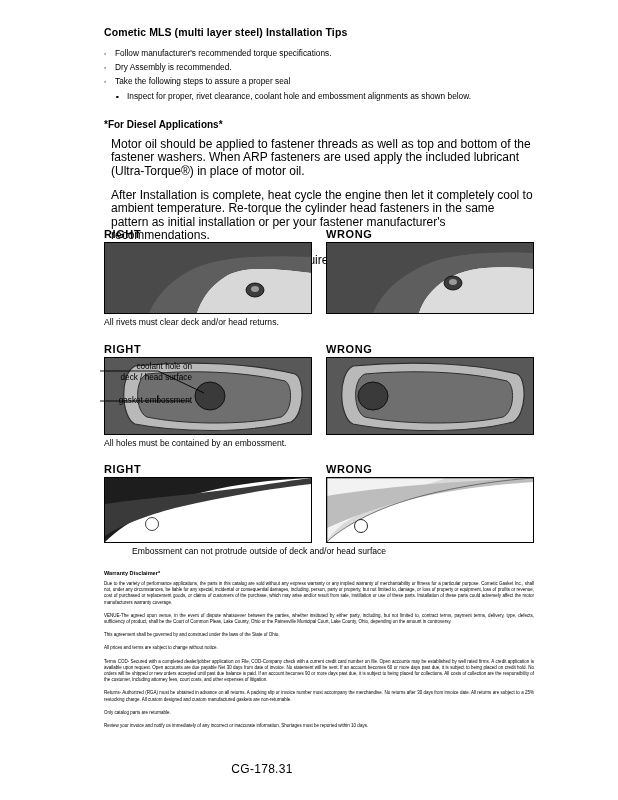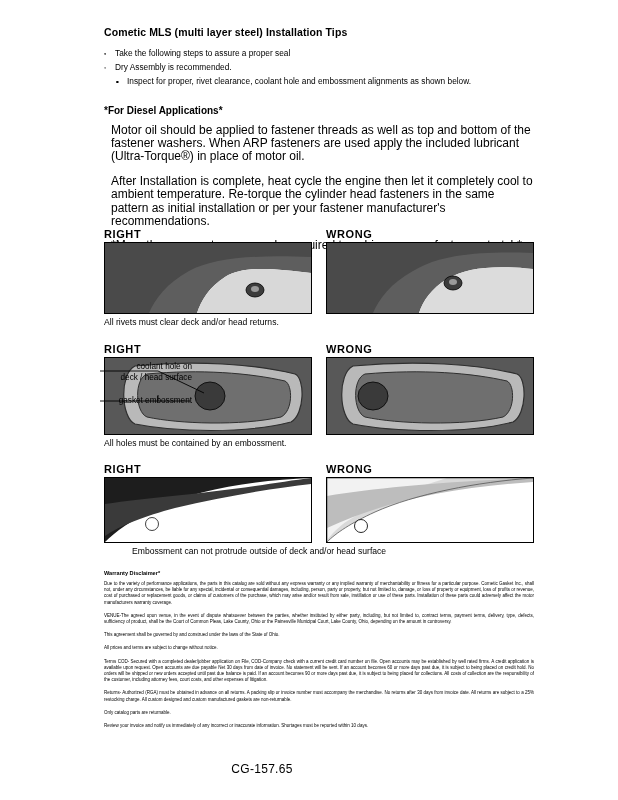--- a/index.html
+++ b/index.html
@@ -168,23 +168,23 @@
 </style>
 </head>
 <body>
 
 <div class="page">
 
   <div class="content">
     <h1 class="title">Cometic MLS (multi layer steel) Installation Tips</h1>
 
     <ul class="bullets">
-      <li><span class="marker">◦</span></li>
+      <li><span class="marker">◦</span><span>Follow manufacturer's recommended torque specifications.</span></li>
+      <li><span class="marker">◦</span><span>Dry Assembly is recommended.</span></li>
       <li><span class="marker">◦</span><span>Take the following steps to assure a proper seal</span></li>
-      <li><span class="marker">◦</span><span>Dry Assembly is recommended.</span></li>
     </ul>
     <ul class="sub">
       <li><span class="marker">•</span></li>
       <li><span class="marker">•</span><span>Inspect for proper, rivet clearance, coolant hole and embossment alignments as shown below.</span></li>
     </ul>
 
     <h2 class="subtitle">*For Diesel Applications*</h2>
     <p class="para">Motor oil should be applied to fastener threads as well as top and bottom of the fastener washers. When ARP fasteners are used apply the included lubricant (Ultra-Torque®) in place of motor oil.</p>
     <p class="para">After Installation is complete, heat cycle the engine then let it completely cool to ambient temperature. Re-torque the cylinder head fasteners in the same pattern as initial installation or per your fastener manufacturer's recommendations.</p>
     <p class="para last">*More than one re-torque may be required to achieve proper fastener stretch*</p>
@@ -308,16 +308,16 @@
     <p>VENUE-The agreed upon venue, in the event of dispute whatsoever between the parties, whether instituted by either party, including, but not limited to, contract terms, payment terms, delivery, type, defects, sufficiency of product, shall be the Court of Common Pleas, Lake County, Ohio or the Painesville Municipal Court, Lake County, Ohio, depending on the amount in controversy.</p>
     <p>This agreement shall be governed by and construed under the laws of the State of Ohio.</p>
     <p>All prices and terms are subject to change without notice.</p>
     <p>Terms COD- Secured with a completed dealer/jobber application on File, COD-Company check with a current credit card number on file.  Open accounts may be established by well rated firms.  A credit application is available upon request.  Open accounts are due payable Net 30 days from date of invoice.  No statement will be sent.  If an account becomes 60 or more days past due, it is subject to being placed on credit hold.  No orders will be shipped or new orders accepted until past due balance is paid.  If an account becomes 90 or more days past due, it is subject to being placed for collections.  All costs of collection are the responsibility of the customer, including attorney fees, court costs, and other expenses of litigation.</p>
     <p>Returns- Authorized (RGA) must be obtained in advance on all returns.  A packing slip or invoice number must accompany the merchandise.  No returns after 30 days from invoice date.  All returns are subject to a 25% restocking charge.  All custom designed and custom manufactured gaskets are non-returnable.</p>
     <p>Only catalog parts are returnable.</p>
     <p>Review your invoice and notify us immediately of any incorrect or inaccurate information.  Shortages must be reported within 10 days.</p>
   </div>
 
   <div class="docnum">
-    <span>CG-157.65</span>
+    <span>CG-178.31</span>
   </div>
 
 </div>
 
 </body></html>

